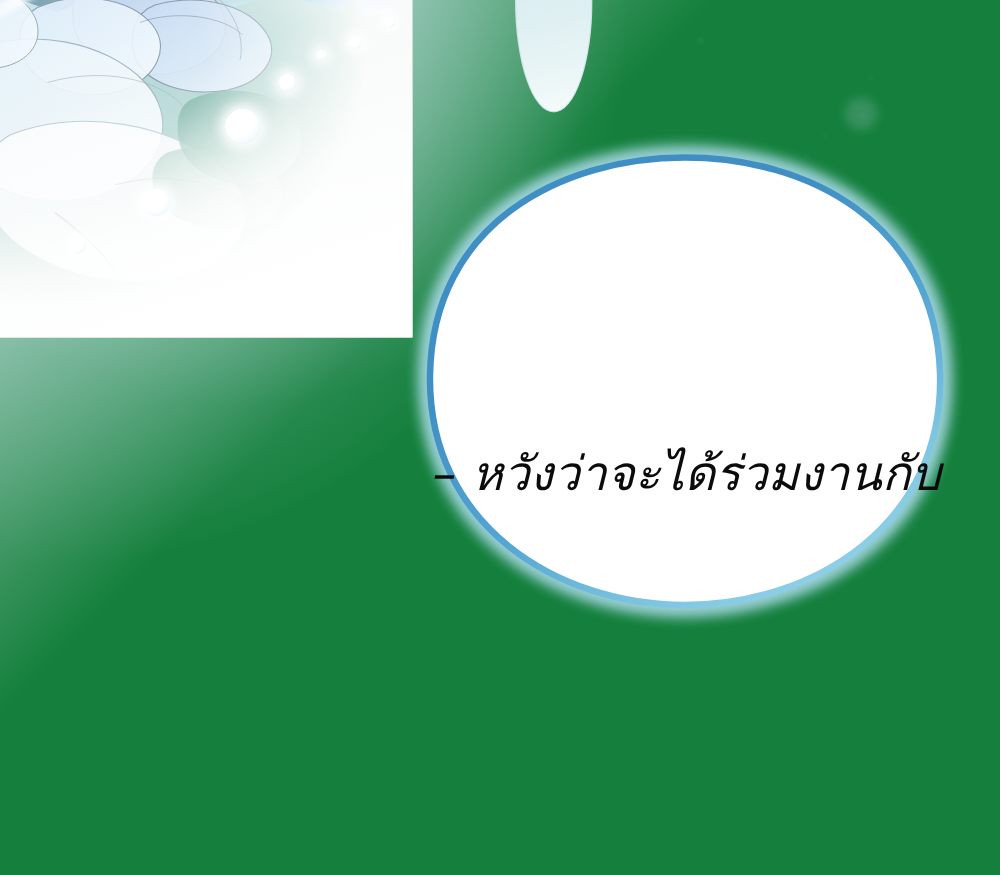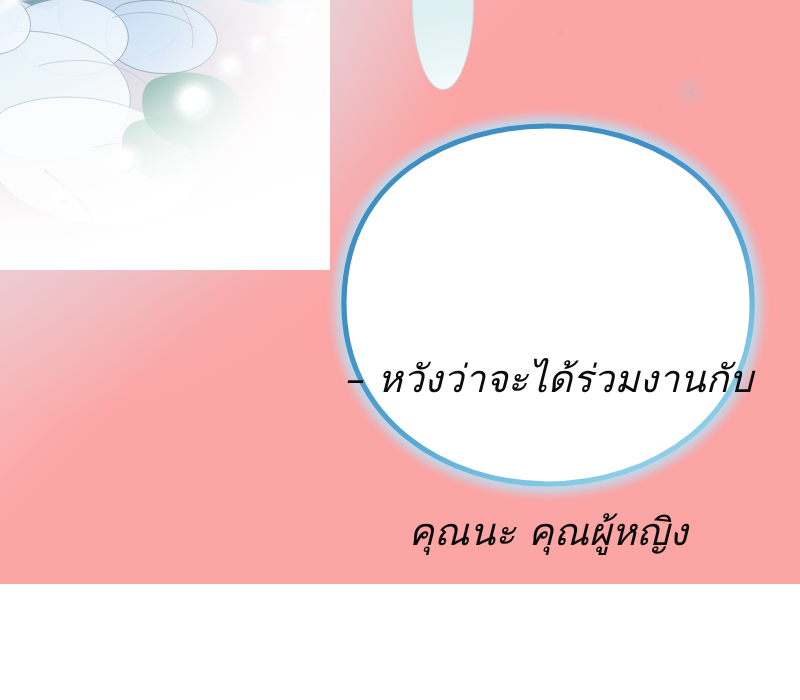--- a/index.html
+++ b/index.html
@@ -8,23 +8,23 @@
     padding: 0;
     background: #ffffff;
   }
   body {
     font-family: "DejaVu Sans", "Liberation Sans", sans-serif;
   }
 
   #panel {
     position: relative;
     width: 800px;
-    height: 584px;
+    height: 700px;
     overflow: hidden;
-    background: #fca5a5;
+    background: #15803d;
   }
 
   
   .bg-wash {
     position: absolute;
     inset: 0;
     background:
       radial-gradient(circle at 6% 4%, rgba(205,228,245,0.55) 0%, rgba(255,255,255,0) 42%),
       radial-gradient(circle at 24% 2%, rgba(214,236,247,0.45) 0%, rgba(255,255,255,0) 34%),
       linear-gradient(135deg, rgba(233,244,251,0.85) 0%, rgba(255,255,255,0) 38%);
@@ -267,16 +267,15 @@
       <path d="M210 6
                C 308 6  410 58  414 178
                C 418 300  312 364  210 364
                C 108 364  4 300  6 180
                C 8 58  112 6  210 6 Z" fill="none" stroke="url(#bubbleStroke)" stroke-width="5.2" stroke-linecap="round"></path>
     </svg>
   </div>
 
   <div class="bubble-text">
     <span class="bubble-line">– หวังว่าจะได้ร่วมงานกับ</span>
-    <span class="bubble-line">คุณนะ คุณผู้หญิง</span>
   </div>
 
 </div>
 
 </body></html>

